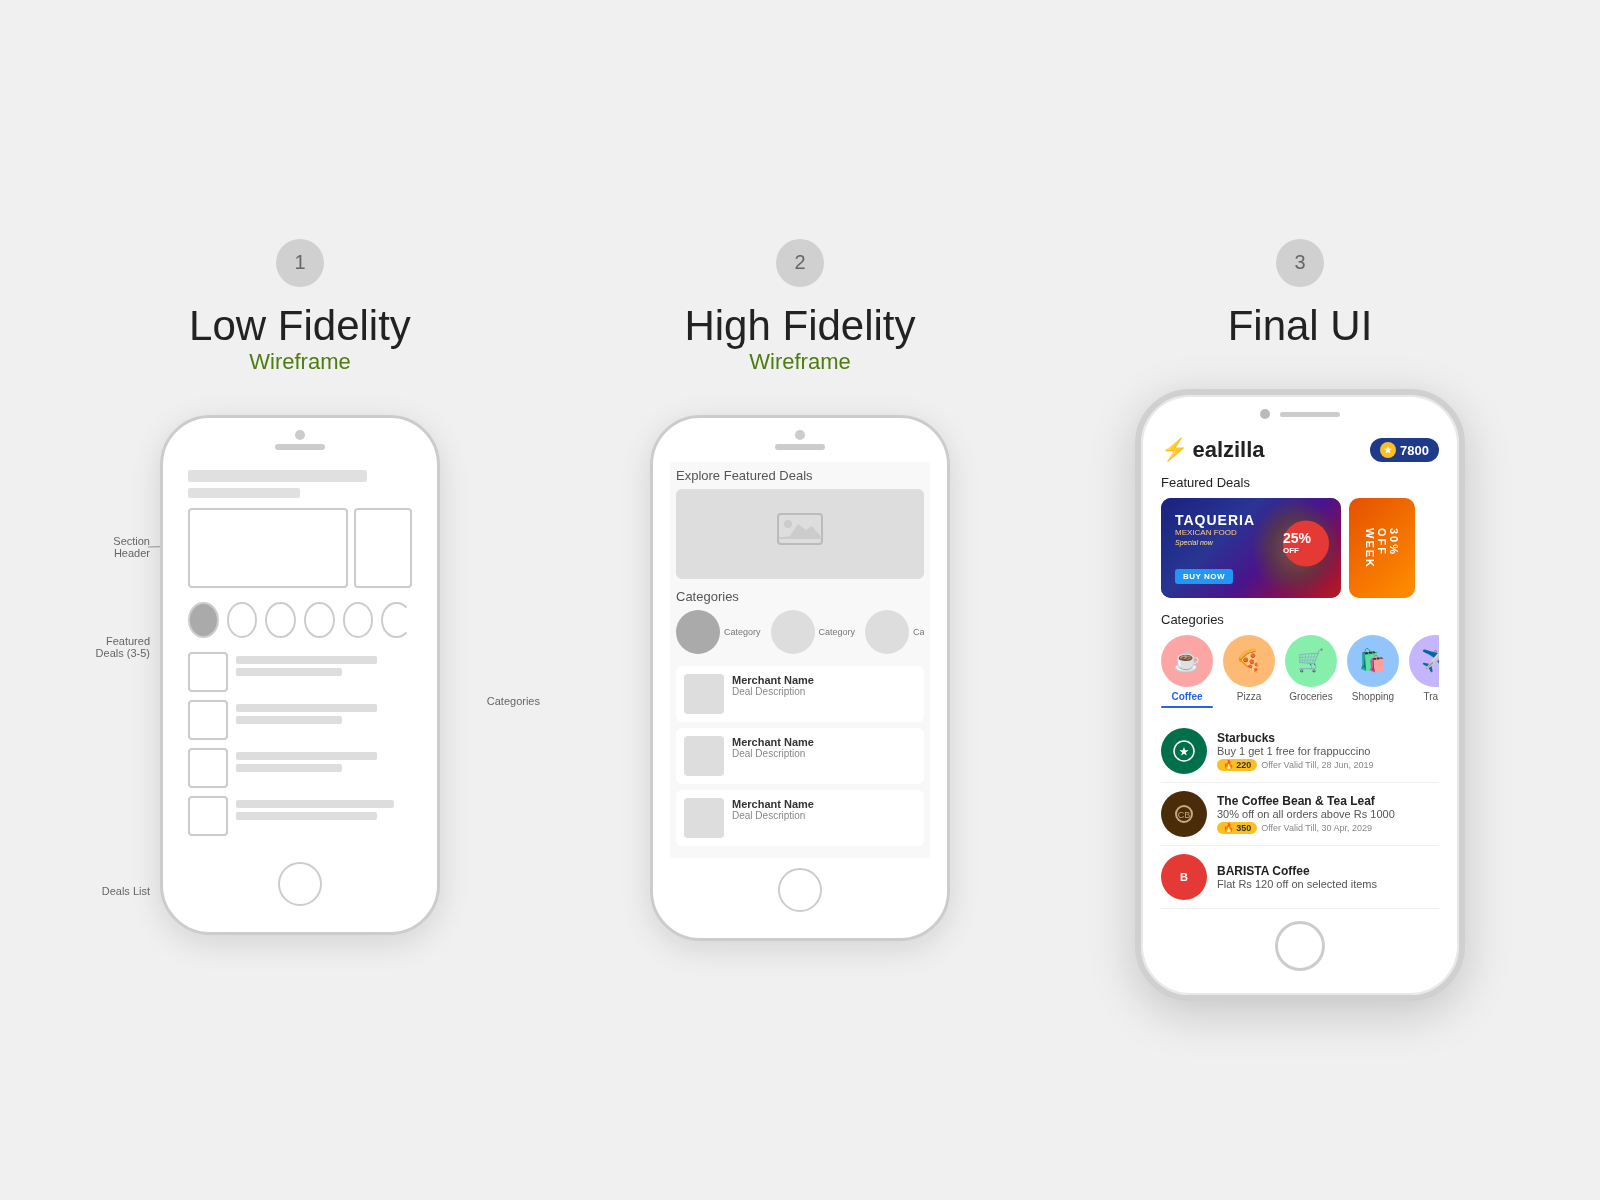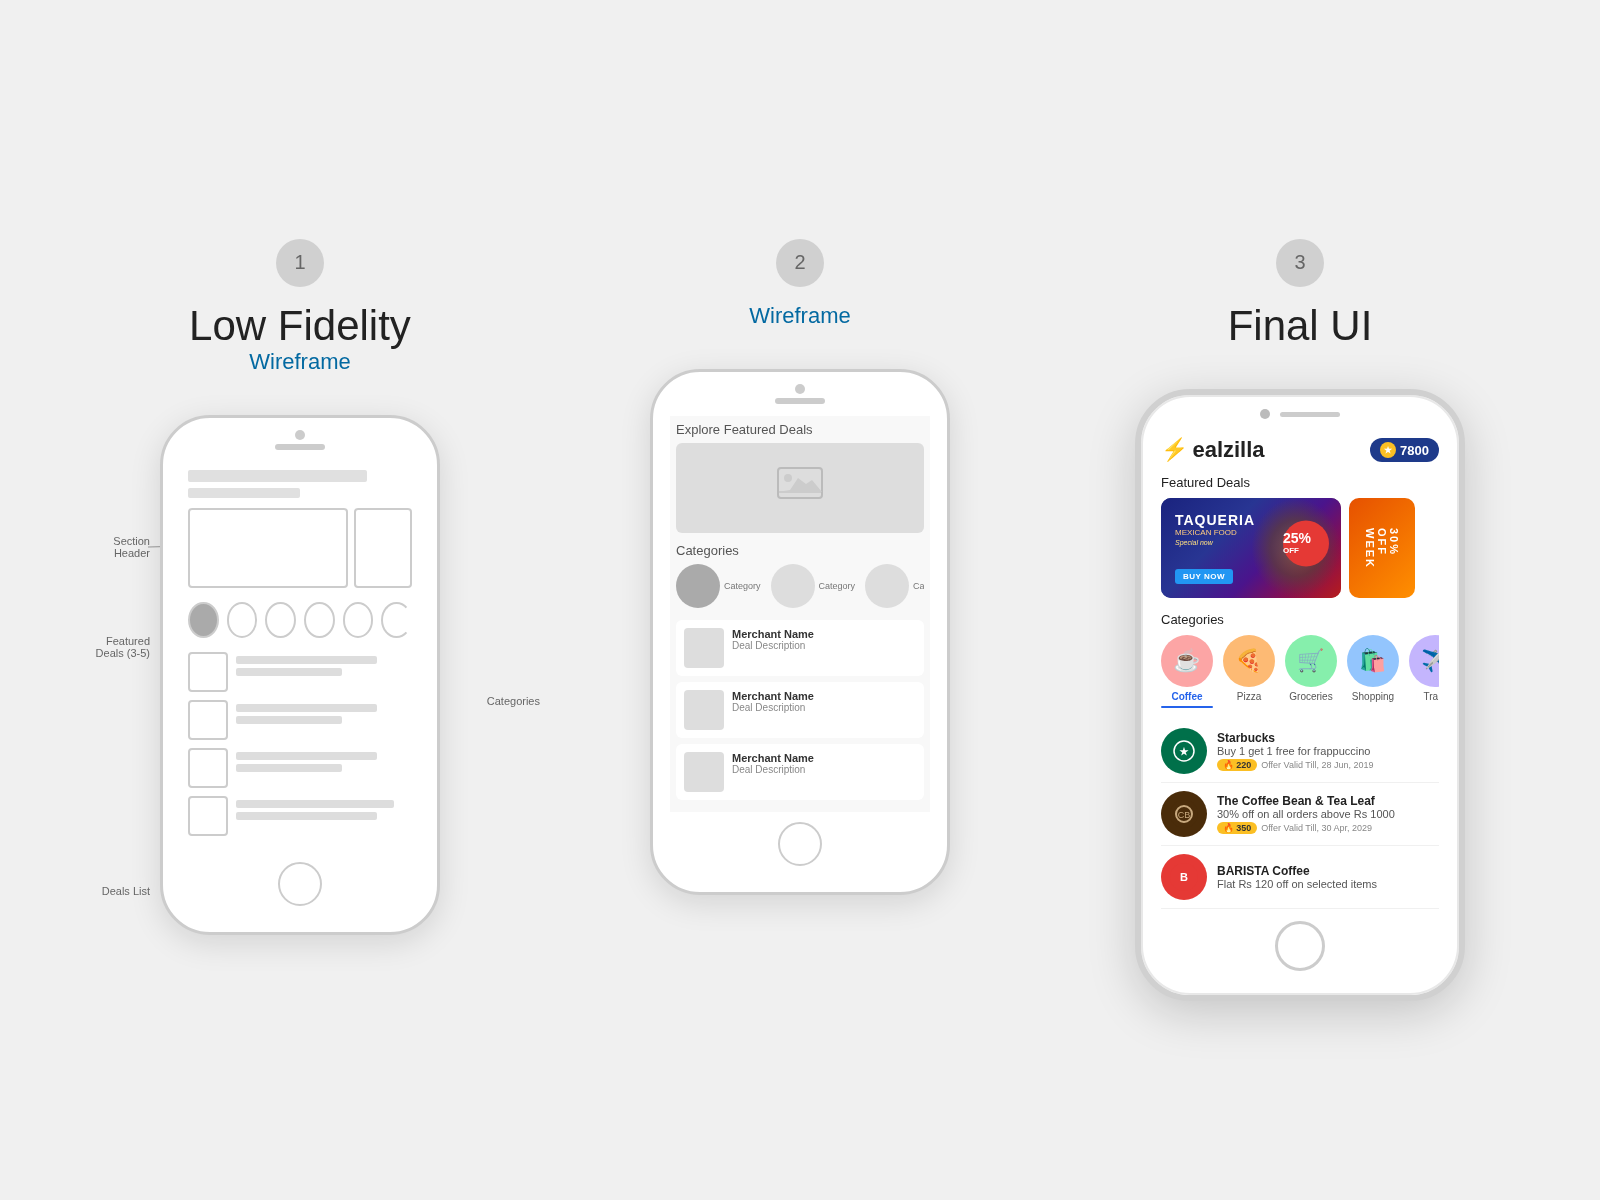--- a/index.html
+++ b/index.html
@@ -43,21 +43,21 @@
     .step-title {
       font-size: 42px;
       font-weight: 300;
       color: #222;
       line-height: 1.1;
       text-align: center;
     }
     .step-subtitle {
       font-size: 22px;
       font-weight: 300;
-      color: #0369a1;
+      color: #4d7c0f;
       margin-bottom: 40px;
       text-align: center;
     }
 
     
     .phone-shell {
       border-radius: 50px;
       border: 3px solid #ccc;
       background: #fff;
       box-shadow: 0 8px 32px rgba(0,0,0,0.12);
@@ -568,20 +568,21 @@
         </div>
         <div class="phone-bottom">
           <div class="phone-home-btn"></div>
         </div>
       </div>
     </div>
   </div>
 
   <div class="column" style="margin-top:0;">
     <div class="step-badge">2</div>
+    <div class="step-title">High Fidelity</div>
     <div class="step-subtitle">Wireframe</div>
 
     <div class="phone-shell phone-hf">
       <div class="phone-top-bar">
         <div class="phone-camera"></div>
         <div class="phone-speaker" style="margin-top:4px;"></div>
       </div>
       <div class="screen">
         <div class="hf-section-title">Explore Featured Deals</div>
         <div class="hf-banner">

